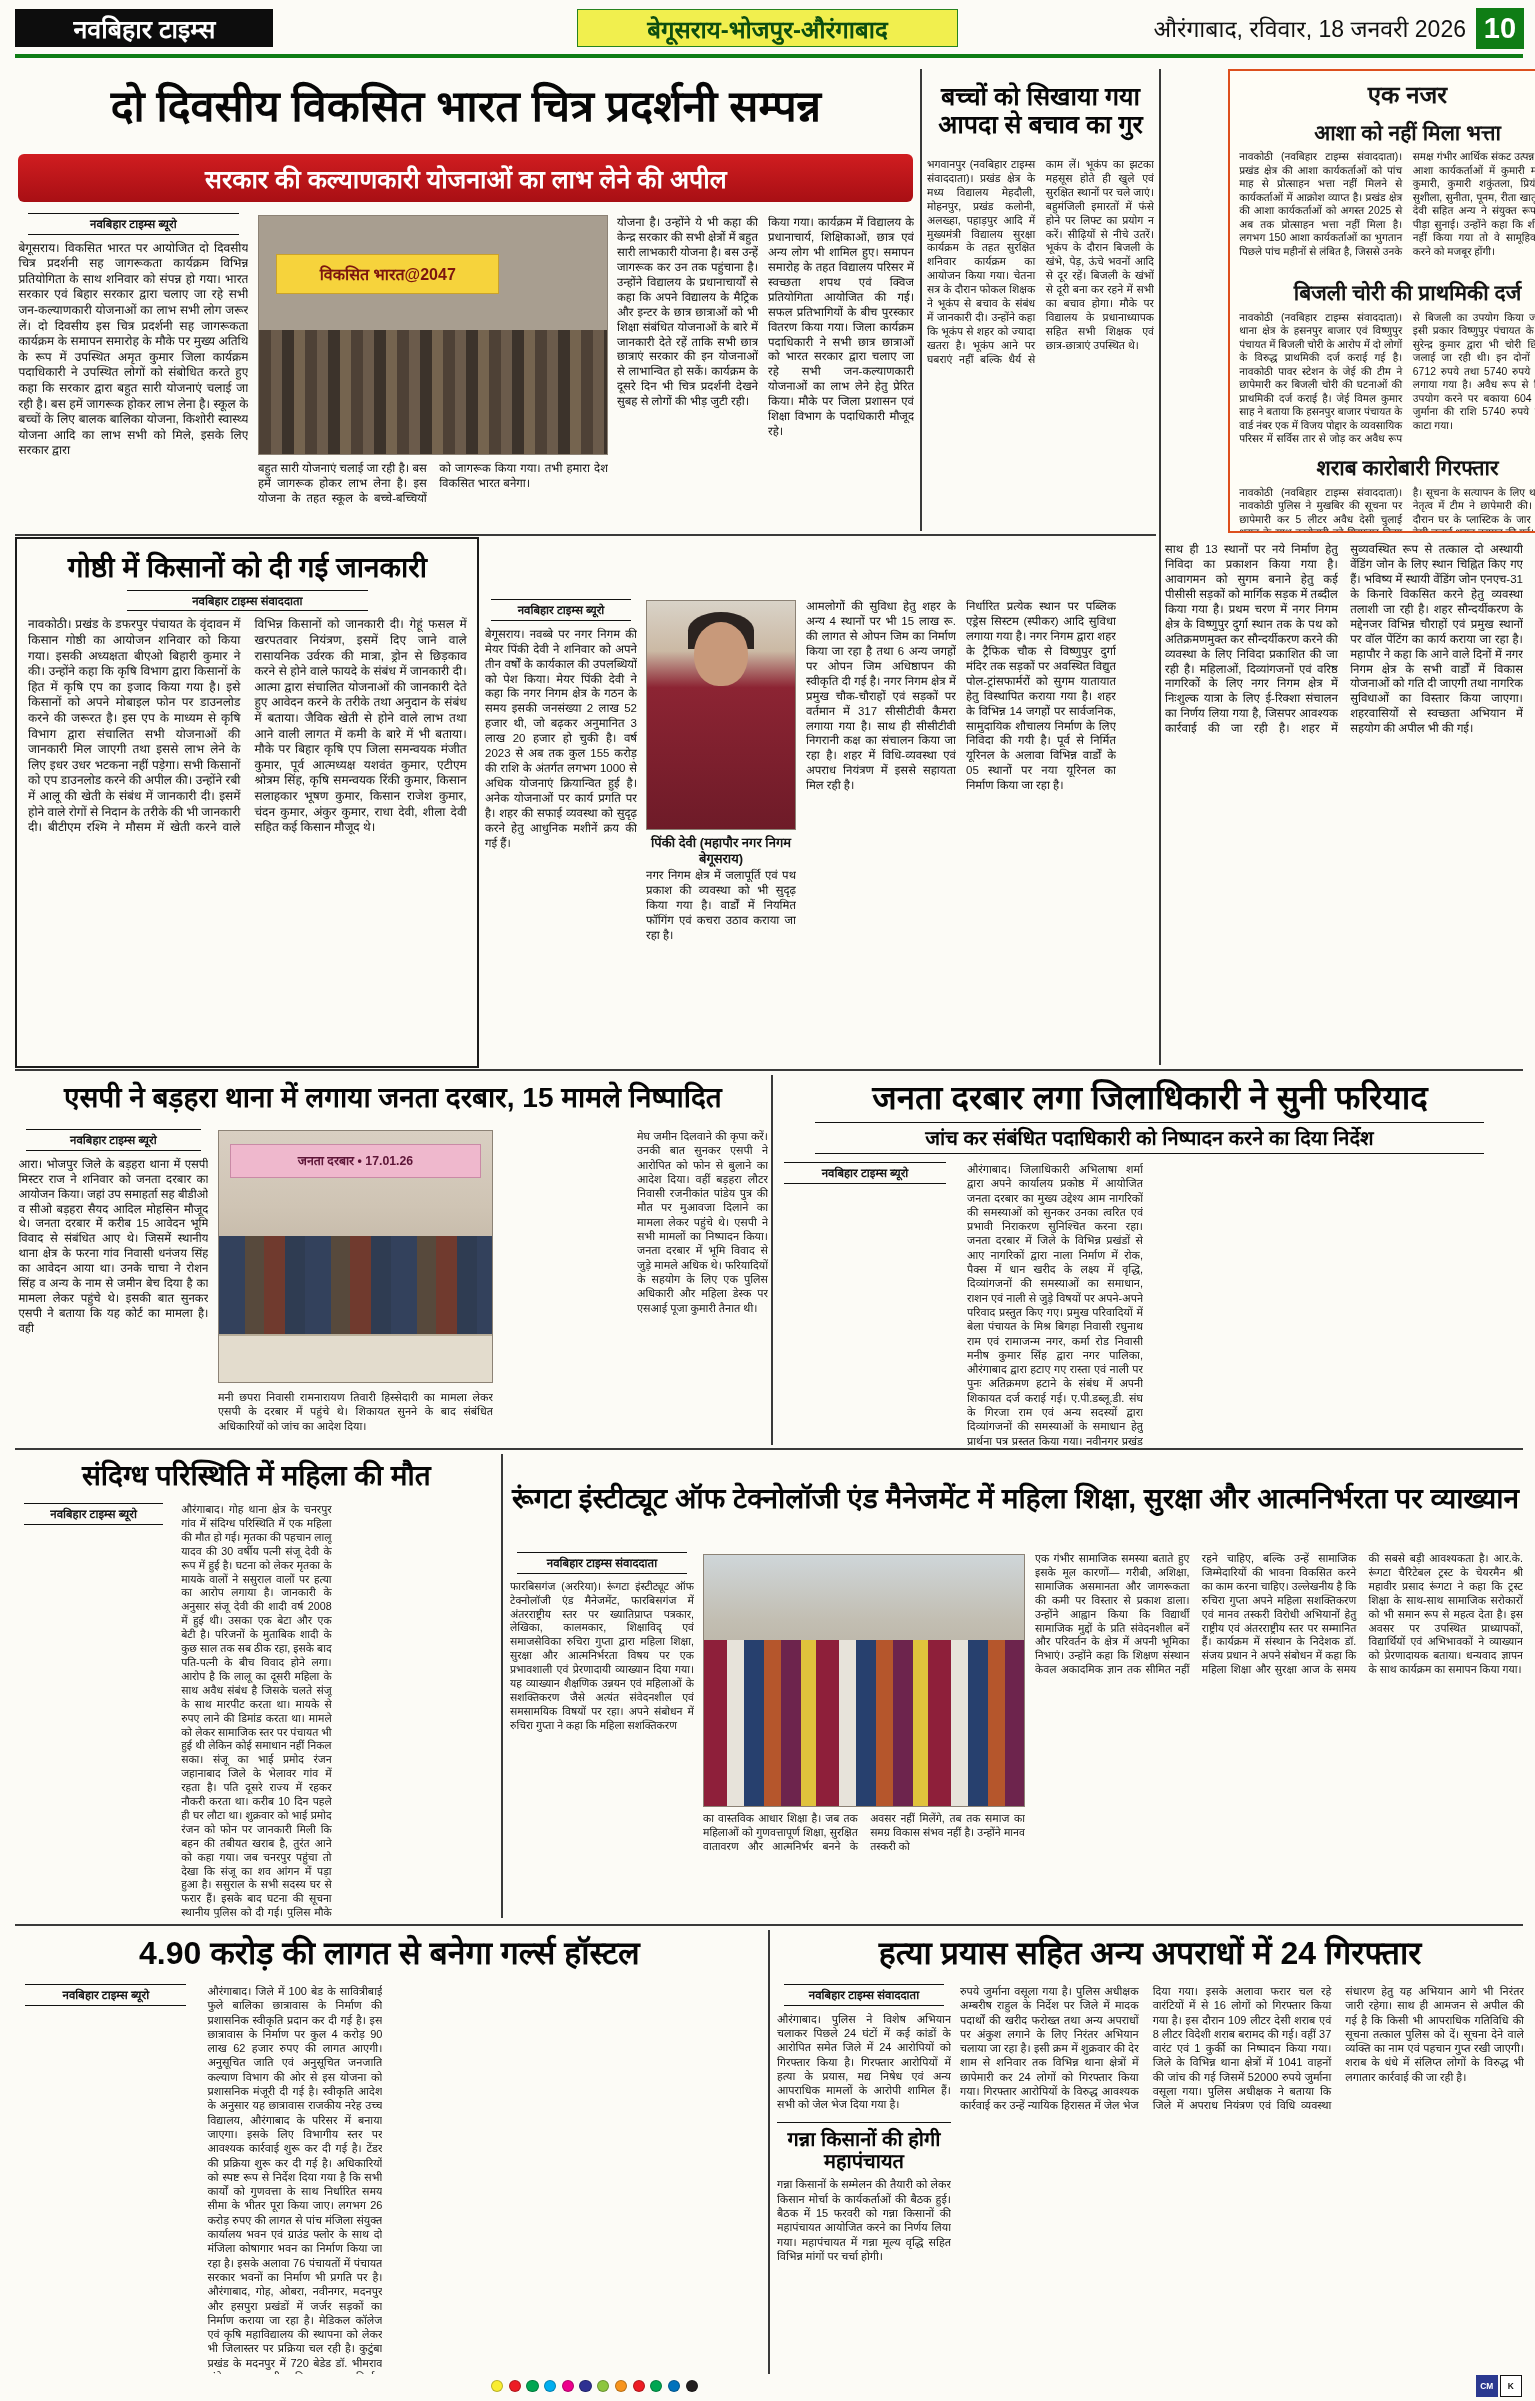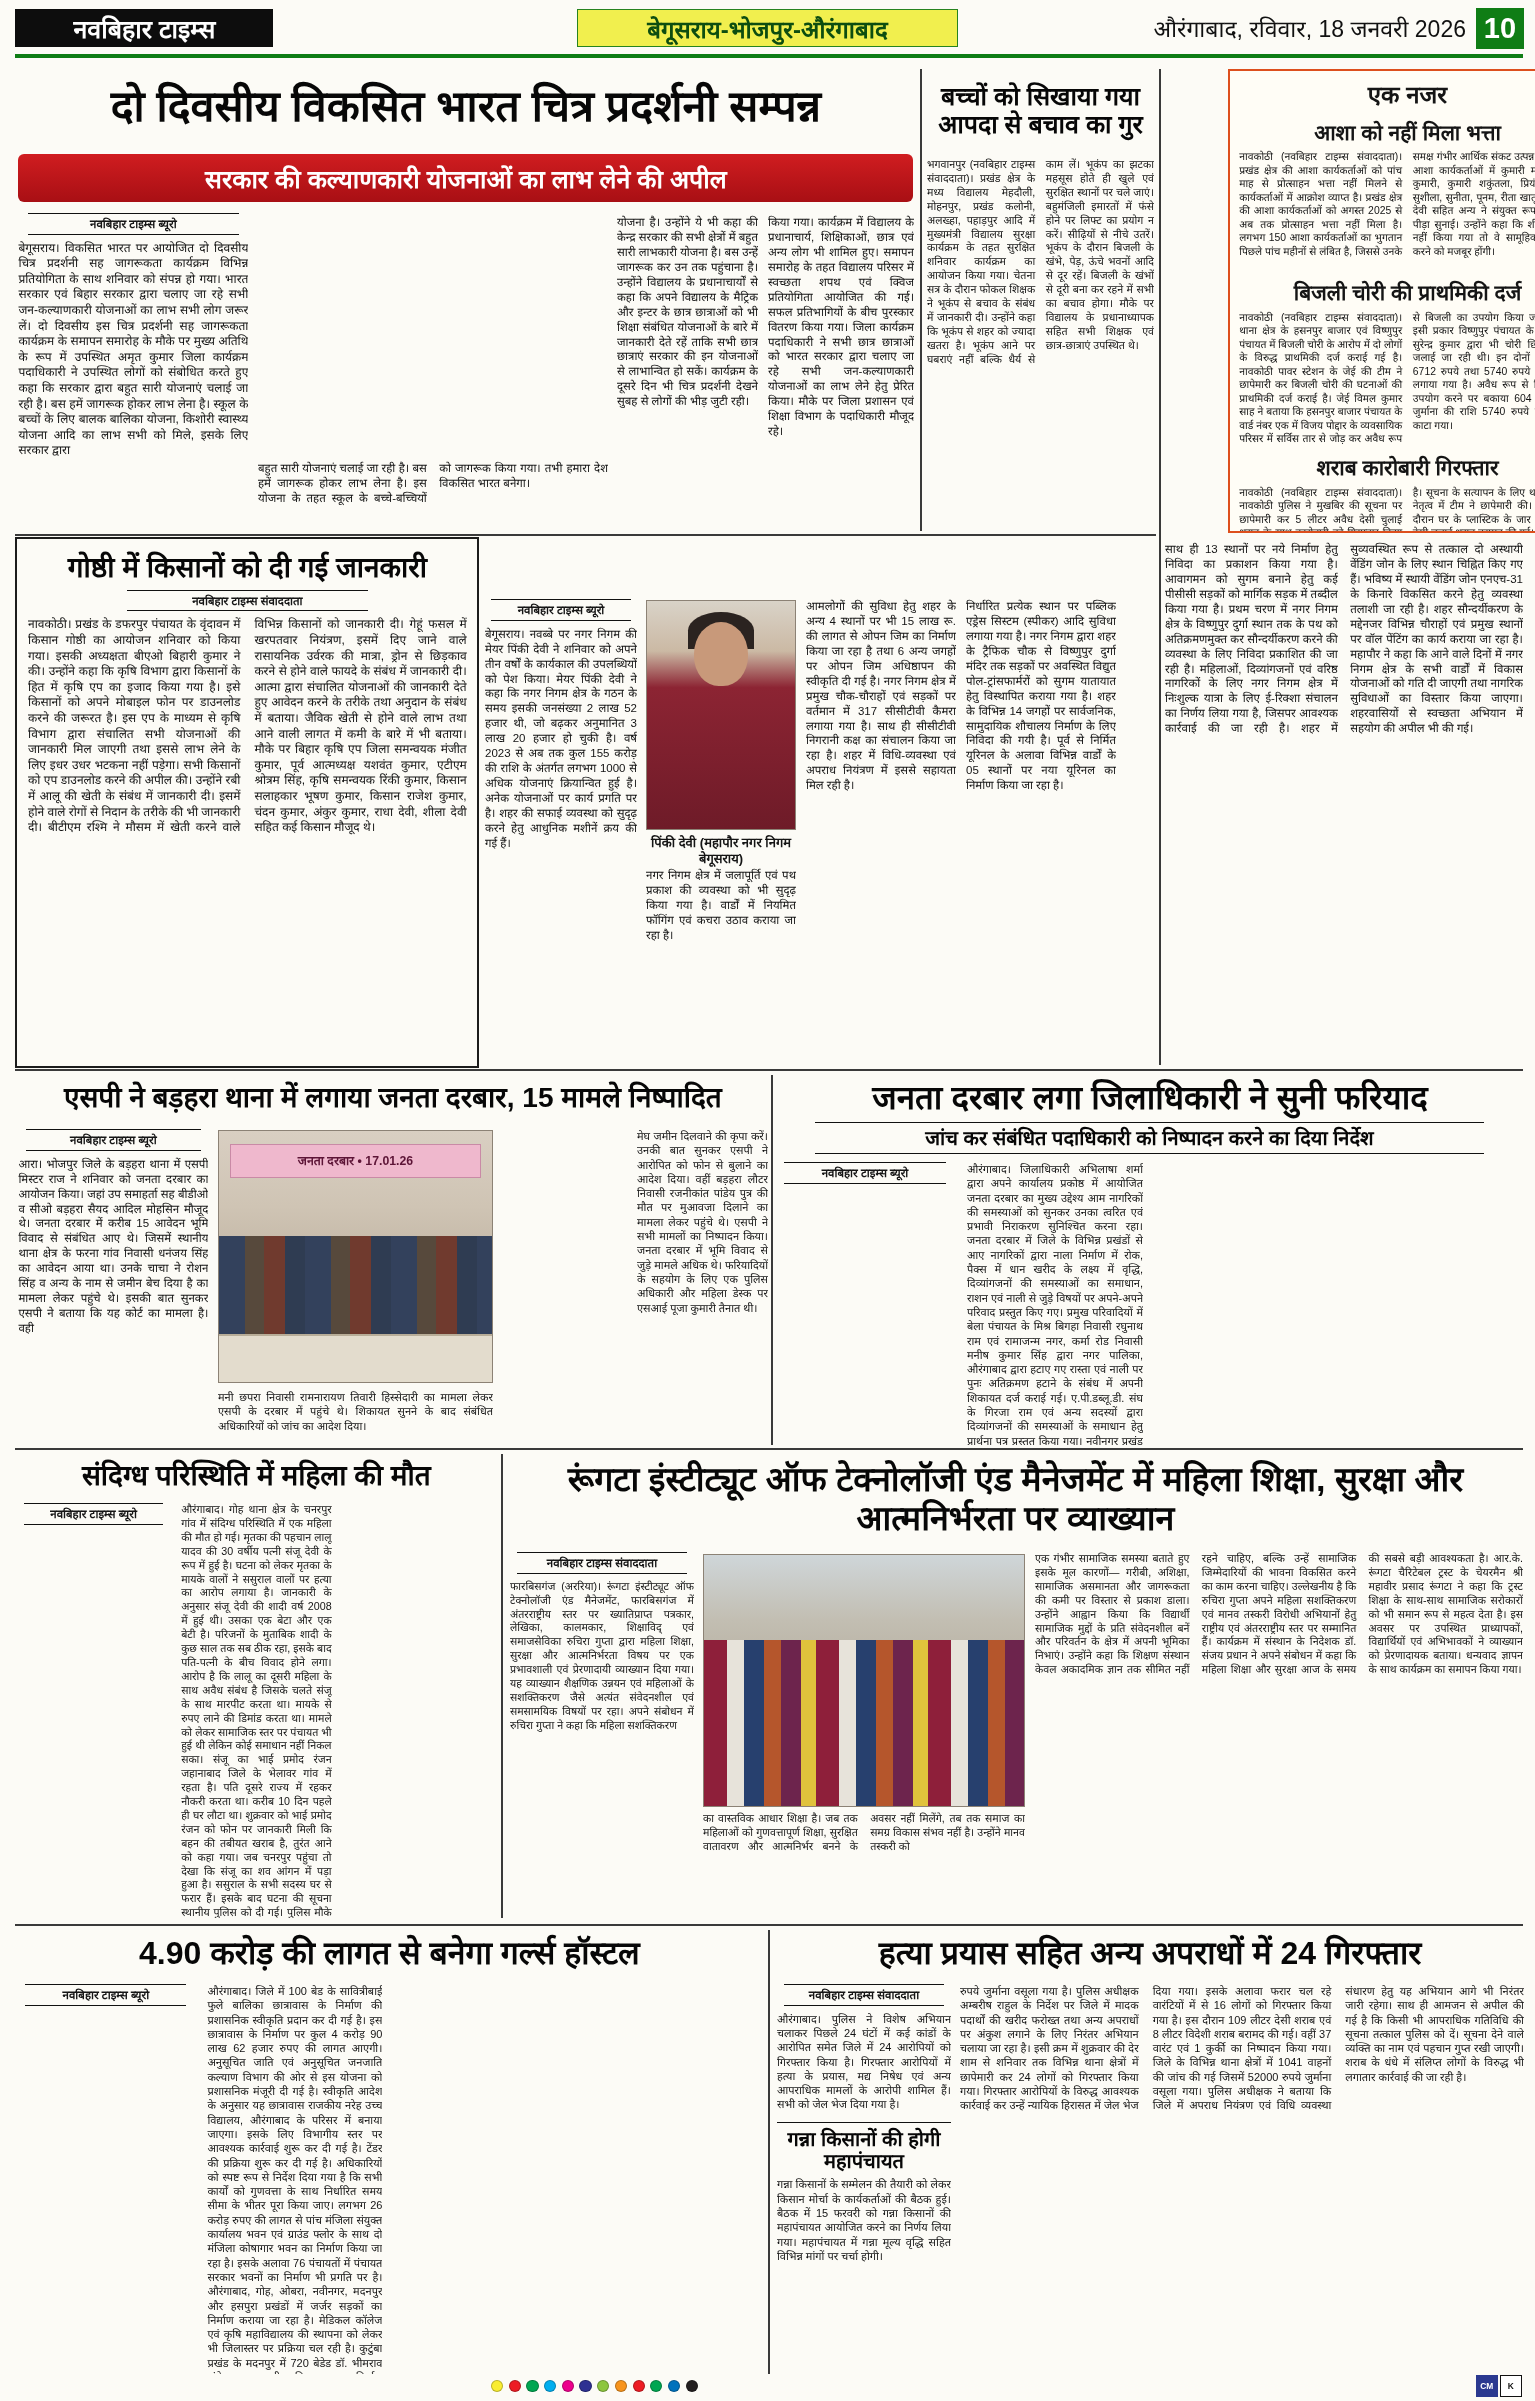--- a/index.html
+++ b/index.html
@@ -74,20 +74,24 @@
   <div class="abs" style="left:15.4px;top:54px;width:1508px;height:3.8px;background:#0f7d15;"></div>
 
   <div class="abs art-head" style="left:18.4px;top:66px;width:895px;height:81px;font-size:43px;">दो दिवसीय विकसित भारत चित्र प्रदर्शनी सम्पन्न</div>
   <div class="abs red-bar" style="left:18.4px;top:154px;width:895px;height:48px;">सरकार की कल्याणकारी योजनाओं का लाभ लेने की अपील</div>
 
   <div class="abs" style="left:18.4px;top:213px;width:230px;height:321px;">
     <div class="byline">नवबिहार टाइम्स ब्यूरो</div>
     <div class="body-txt" style="font-size:12px;height:276px;">बेगूसराय। विकसित भारत पर आयोजित दो दिवसीय चित्र प्रदर्शनी सह जागरूकता कार्यक्रम विभिन्न प्रतियोगिता के साथ शनिवार को संपन्न हो गया। भारत सरकार एवं बिहार सरकार द्वारा चलाए जा रहे सभी जन-कल्याणकारी योजनाओं का लाभ सभी लोग जरूर लें। दो दिवसीय इस चित्र प्रदर्शनी सह जागरूकता कार्यक्रम के समापन समारोह के मौके पर मुख्य अतिथि के रूप में उपस्थित अमृत कुमार जिला कार्यक्रम पदाधिकारी ने उपस्थित लोगों को संबोधित करते हुए कहा कि सरकार द्वारा बहुत सारी योजनाएं चलाई जा रही है। बस हमें जागरूक होकर लाभ लेना है। स्कूल के बच्चों के लिए बालक बालिका योजना, किशोरी स्वास्थ्य योजना आदि का लाभ सभी को मिले, इसके लिए सरकार द्वारा</div>
   </div>
 
+  <div class="photo" style="left:258px;top:215px;width:350px;height:240px;">
+    <div class="lead-ph-banner">विकसित भारत@2047</div>
+    <div class="ph-crowd"></div>
+  </div>
   <div class="abs body-txt" style="left:258px;top:461px;width:350px;height:74px;column-count:2;column-gap:12.3px;font-size:11.5px;">बहुत सारी योजनाएं चलाई जा रही है। बस हमें जागरूक होकर लाभ लेना है। इस योजना के तहत स्कूल के बच्चे-बच्चियों को जागरूक किया गया। तभी हमारा देश विकसित भारत बनेगा।</div>
 
   <div class="abs body-txt" style="left:617px;top:215px;width:141px;height:319px;font-size:11.5px;">योजना है। उन्होंने ये भी कहा की केन्द्र सरकार की सभी क्षेत्रों में बहुत सारी लाभकारी योजना है। बस उन्हें जागरूक कर उन तक पहुंचाना है। उन्होंने विद्यालय के प्रधानाचार्यों से कहा कि अपने विद्यालय के मैट्रिक और इन्टर के छात्र छात्राओं को भी शिक्षा संबंधित योजनाओं के बारे में जानकारी देते रहें ताकि सभी छात्र छात्राएं सरकार की इन योजनाओं से लाभान्वित हो सकें। कार्यक्रम के दूसरे दिन भी चित्र प्रदर्शनी देखने सुबह से लोगों की भीड़ जुटी रही।</div>
   <div class="abs body-txt" style="left:768px;top:215px;width:146px;height:319px;font-size:11.5px;">किया गया। कार्यक्रम में विद्यालय के प्रधानाचार्य, शिक्षिकाओं, छात्र एवं अन्य लोग भी शामिल हुए। समापन समारोह के तहत विद्यालय परिसर में स्वच्छता शपथ एवं क्विज प्रतियोगिता आयोजित की गई। सफल प्रतिभागियों के बीच पुरस्कार वितरण किया गया। जिला कार्यक्रम पदाधिकारी ने सभी छात्र छात्राओं को भारत सरकार द्वारा चलाए जा रहे सभी जन-कल्याणकारी योजनाओं का लाभ लेने हेतु प्रेरित किया। मौके पर जिला प्रशासन एवं शिक्षा विभाग के पदाधिकारी मौजूद रहे।</div>
 
   <div class="abs art-head" style="left:927px;top:68px;width:227px;height:84px;font-size:25px;">बच्चों को सिखाया गया आपदा से बचाव का गुर</div>
   <div class="abs body-txt" style="left:927px;top:158px;width:227px;height:375px;column-count:2;column-gap:10.7px;font-size:10.7px;">भगवानपुर (नवबिहार टाइम्स संवाददाता)। प्रखंड क्षेत्र के मध्य विद्यालय मेहदौली, मोहनपुर, प्रखंड कलोनी, अलख्हा, पहाड़पुर आदि में मुख्यमंत्री विद्यालय सुरक्षा कार्यक्रम के तहत सुरक्षित शनिवार कार्यक्रम का आयोजन किया गया। चेतना सत्र के दौरान फोकल शिक्षक ने भूकंप से बचाव के संबंध में जानकारी दी। उन्होंने कहा कि भूकंप से शहर को ज्यादा खतरा है। भूकंप आने पर घबराएं नहीं बल्कि धैर्य से काम लें। भूकंप का झटका महसूस होते ही खुले एवं सुरक्षित स्थानों पर चले जाएं। बहुमंजिली इमारतों में फंसे होने पर लिफ्ट का प्रयोग न करें। सीढ़ियों से नीचे उतरें। भूकंप के दौरान बिजली के खंभे, पेड़, ऊंचे भवनों आदि से दूर रहें। बिजली के खंभों से दूरी बना कर रहने में सभी का बचाव होगा। मौके पर विद्यालय के प्रधानाध्यापक सहित सभी शिक्षक एवं छात्र-छात्राएं उपस्थित थे।</div>
 
   <div class="abs eknajar-box" style="left:1228px;top:69px;width:359px;height:464px;">
     <div class="eknajar-title">एक नजर</div>
@@ -142,21 +146,21 @@
   </div>
 
   <div class="abs art-head" style="left:18.4px;top:1454px;width:476px;height:43px;font-size:28px;">संदिग्ध परिस्थिति में महिला की मौत</div>
   <div class="abs" style="left:18.4px;top:1503px;width:476px;height:415px;">
     <div style="column-count:3;column-gap:12.3px;height:415px;overflow:hidden;">
       <div class="byline">नवबिहार टाइम्स ब्यूरो</div>
       <div class="body-txt" style="font-size:10.7px;">औरंगाबाद। गोह थाना क्षेत्र के चनरपुर गांव में संदिग्ध परिस्थिति में एक महिला की मौत हो गई। मृतका की पहचान लालू यादव की 30 वर्षीय पत्नी संजू देवी के रूप में हुई है। घटना को लेकर मृतका के मायके वालों ने ससुराल वालों पर हत्या का आरोप लगाया है। जानकारी के अनुसार संजू देवी की शादी वर्ष 2008 में हुई थी। उसका एक बेटा और एक बेटी है। परिजनों के मुताबिक शादी के कुछ साल तक सब ठीक रहा, इसके बाद पति-पत्नी के बीच विवाद होने लगा। आरोप है कि लालू का दूसरी महिला के साथ अवैध संबंध है जिसके चलते संजू के साथ मारपीट करता था। मायके से रुपए लाने की डिमांड करता था। मामले को लेकर सामाजिक स्तर पर पंचायत भी हुई थी लेकिन कोई समाधान नहीं निकल सका। संजू का भाई प्रमोद रंजन जहानाबाद जिले के भेलावर गांव में रहता है। पति दूसरे राज्य में रहकर नौकरी करता था। करीब 10 दिन पहले ही घर लौटा था। शुक्रवार को भाई प्रमोद रंजन को फोन पर जानकारी मिली कि बहन की तबीयत खराब है, तुरंत आने को कहा गया। जब चनरपुर पहुंचा तो देखा कि संजू का शव आंगन में पड़ा हुआ है। ससुराल के सभी सदस्य घर से फरार हैं। इसके बाद घटना की सूचना स्थानीय पुलिस को दी गई। पुलिस मौके पर पहुंची। शव को अपने कब्जे में लेकर पोस्टमार्टम के लिए सदर अस्पताल औरंगाबाद भेज दिया। प्रमोद ने कहा कि दहेज के लिए बहन को प्रताड़ित किया जाता था। एक लाख रुपए की मांग कर रहे थे। डिमांड पूरी नहीं होने पर ससुराल वालों ने गला दबाकर हत्या कर दी। शरीर पर कई जगह चोट के निशान मिले हैं। गोह थाना की पुलिस छानबीन में जुट गई है। पोस्टमार्टम रिपोर्ट से मौत का कारण स्पष्ट हो सकेगा। मामले की गंभीरता को देखते हुए सभी बिंदुओं पर जांच की जा रही है। दोषियों के खिलाफ आवश्यक कार्रवाई की जाएगी।</div>
     </div>
   </div>
 
-  <div class="abs art-head" style="left:508px;top:1454px;width:1015px;height:89px;font-size:34px;">रूंगटा इंस्टीट्यूट ऑफ टेक्नोलॉजी एंड मैनेजमेंट में महिला शिक्षा, सुरक्षा और आत्मनिर्भरता पर व्याख्यान</div>
+  <div class="abs art-head" style="left:508px;top:1454px;width:1015px;height:89px;font-size:28px;">रूंगटा इंस्टीट्यूट ऑफ टेक्नोलॉजी एंड मैनेजमेंट में महिला शिक्षा, सुरक्षा और आत्मनिर्भरता पर व्याख्यान</div>
   <div class="abs" style="left:510px;top:1552px;width:184px;height:365px;">
     <div class="byline">नवबिहार टाइम्स संवाददाता</div>
     <div class="body-txt" style="font-size:10.7px;height:322px;">फारबिसगंज (अररिया)। रूंगटा इंस्टीट्यूट ऑफ टेक्नोलॉजी एंड मैनेजमेंट, फारबिसगंज में अंतरराष्ट्रीय स्तर पर ख्यातिप्राप्त पत्रकार, लेखिका, कालमकार, शिक्षाविद् एवं समाजसेविका रुचिरा गुप्ता द्वारा महिला शिक्षा, सुरक्षा और आत्मनिर्भरता विषय पर एक प्रभावशाली एवं प्रेरणादायी व्याख्यान दिया गया। यह व्याख्यान शैक्षणिक उन्नयन एवं महिलाओं के सशक्तिकरण जैसे अत्यंत संवेदनशील एवं समसामयिक विषयों पर रहा। अपने संबोधन में रुचिरा गुप्ता ने कहा कि महिला सशक्तिकरण</div>
   </div>
   <div class="photo rg-ph" style="left:703px;top:1554px;width:322px;height:253px;">
     <div class="rg-people"></div>
   </div>
   <div class="abs body-txt" style="left:703px;top:1812px;width:322px;height:106px;column-count:2;column-gap:12.3px;font-size:10.7px;">का वास्तविक आधार शिक्षा है। जब तक महिलाओं को गुणवत्तापूर्ण शिक्षा, सुरक्षित वातावरण और आत्मनिर्भर बनने के अवसर नहीं मिलेंगे, तब तक समाज का समग्र विकास संभव नहीं है। उन्होंने मानव तस्करी को</div>
   <div class="abs body-txt" style="left:1035px;top:1552px;width:488px;height:365px;column-count:3;column-gap:12.3px;font-size:10.7px;">एक गंभीर सामाजिक समस्या बताते हुए इसके मूल कारणों— गरीबी, अशिक्षा, सामाजिक असमानता और जागरूकता की कमी पर विस्तार से प्रकाश डाला। उन्होंने आह्वान किया कि विद्यार्थी सामाजिक मुद्दों के प्रति संवेदनशील बनें और परिवर्तन के क्षेत्र में अपनी भूमिका निभाएं। उन्होंने कहा कि शिक्षण संस्थान केवल अकादमिक ज्ञान तक सीमित नहीं रहने चाहिए, बल्कि उन्हें सामाजिक जिम्मेदारियों की भावना विकसित करने का काम करना चाहिए। उल्लेखनीय है कि रुचिरा गुप्ता अपने महिला सशक्तिकरण एवं मानव तस्करी विरोधी अभियानों हेतु राष्ट्रीय एवं अंतरराष्ट्रीय स्तर पर सम्मानित हैं। कार्यक्रम में संस्थान के निदेशक डॉ. संजय प्रधान ने अपने संबोधन में कहा कि महिला शिक्षा और सुरक्षा आज के समय की सबसे बड़ी आवश्यकता है। आर.के. रूंगटा चैरिटेबल ट्रस्ट के चेयरमैन श्री महावीर प्रसाद रूंगटा ने कहा कि ट्रस्ट शिक्षा के साथ-साथ सामाजिक सरोकारों को भी समान रूप से महत्व देता है। इस अवसर पर उपस्थित प्राध्यापकों, विद्यार्थियों एवं अभिभावकों ने व्याख्यान को प्रेरणादायक बताया। धन्यवाद ज्ञापन के साथ कार्यक्रम का समापन किया गया।</div>
 

